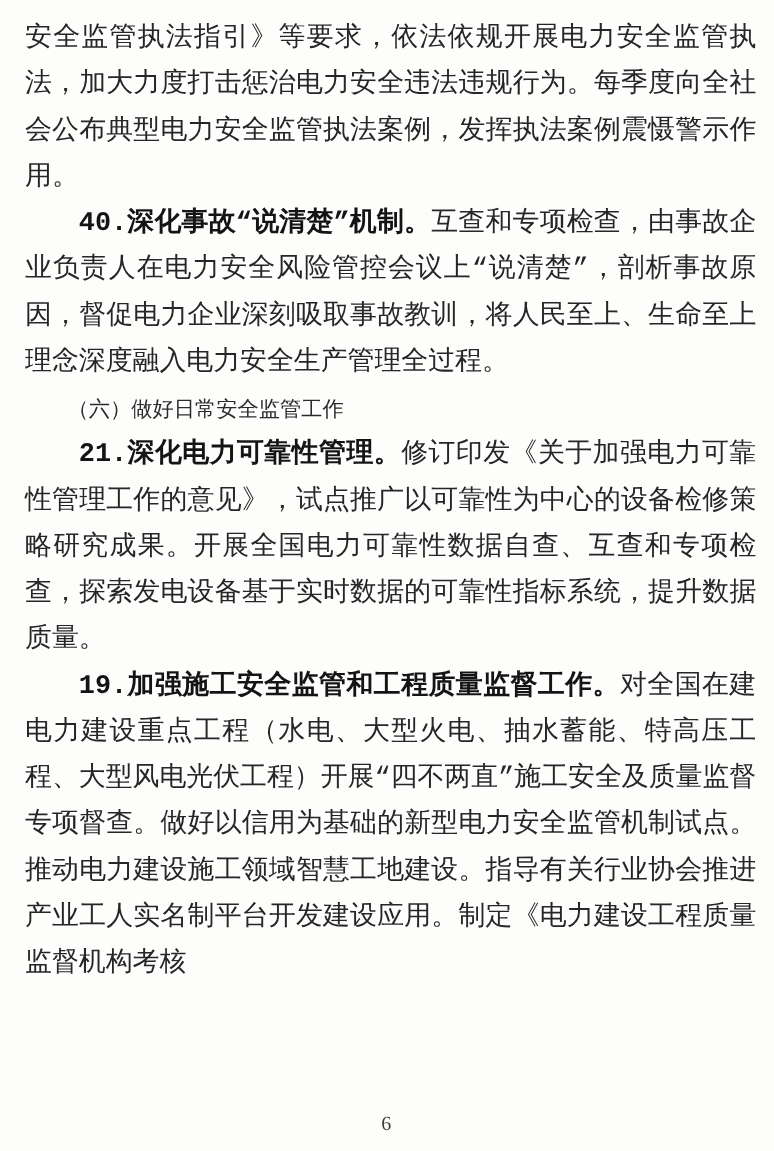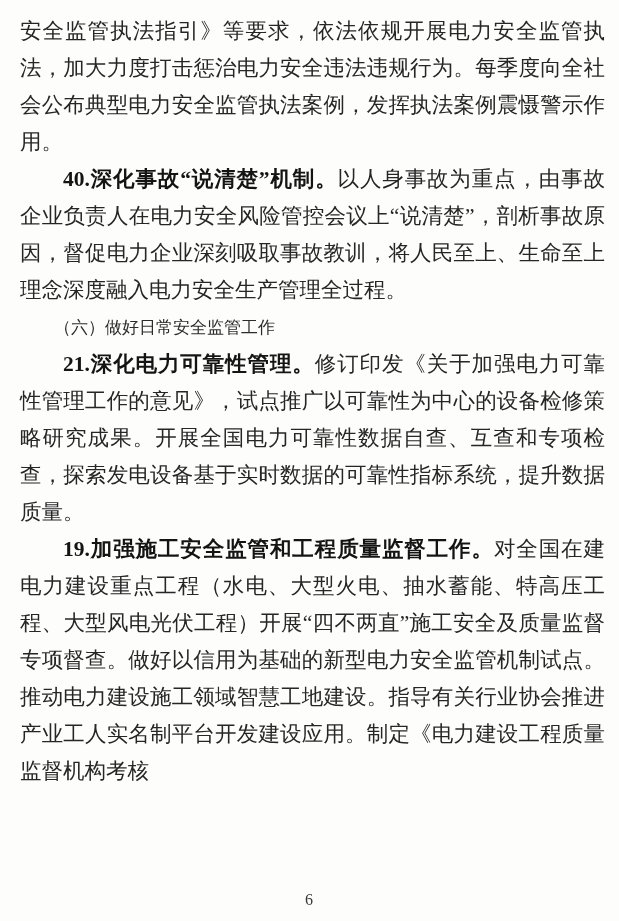--- a/index.html
+++ b/index.html
@@ -19,20 +19,21 @@
     color: #262626;
   }
   .text-block {
     padding: 13px 14px 0 20px;
     font-size: 21.5px;
     line-height: 37px;
     text-align: justify;
   }
   .para {
     margin: 0;
+    font-family: Liberation Mono, monospace;
   }
   .para.indent {
     text-indent: 2em;
   }
   .lead {
     font-weight: bold;
     color: #141414;
   }
   .body-text {
     color: #262626;
@@ -61,21 +62,21 @@
 
 <div class="page">
   <div class="text-block">
 
     <p class="para">
       <span class="body-text">安全监管执法指引》等要求，依法依规开展电力安全监管执法，加大力度打击惩治电力安全违法违规行为。每季度向全社会公布典型电力安全监管执法案例，发挥执法案例震慑警示作用。</span>
     </p>
 
 
     <p class="para indent">
-      <span class="lead">40.深化事故“说清楚”机制。</span><span class="body-text">以人身事故为重点，由事故企业负责人在电力安全风险管控会议上“说清楚”，剖析事故原因，督促电力企业深刻吸取事故教训，将人民至上、生命至上理念深度融入电力安全生产管理全过程。</span>
+      <span class="lead">40.深化事故“说清楚”机制。</span><span class="body-text">互查和专项检查，由事故企业负责人在电力安全风险管控会议上“说清楚”，剖析事故原因，督促电力企业深刻吸取事故教训，将人民至上、生命至上理念深度融入电力安全生产管理全过程。</span>
     </p>
 
     <p class="section-heading">（六）做好日常安全监管工作</p>
 
     <p class="para indent">
       <span class="lead">21.深化电力可靠性管理。</span><span class="body-text">修订印发《关于加强电力可靠性管理工作的意见》，试点推广以可靠性为中心的设备检修策略研究成果。开展全国电力可靠性数据自查、互查和专项检查，探索发电设备基于实时数据的可靠性指标系统，提升数据质量。</span>
     </p>
 
     <p class="para indent">
       <span class="lead">19.加强施工安全监管和工程质量监督工作。</span><span class="body-text">对全国在建电力建设重点工程（水电、大型火电、抽水蓄能、特高压工程、大型风电光伏工程）开展“四不两直”施工安全及质量监督专项督查。做好以信用为基础的新型电力安全监管机制试点。推动电力建设施工领域智慧工地建设。指导有关行业协会推进产业工人实名制平台开发建设应用。制定《电力建设工程质量监督机构考核</span>

